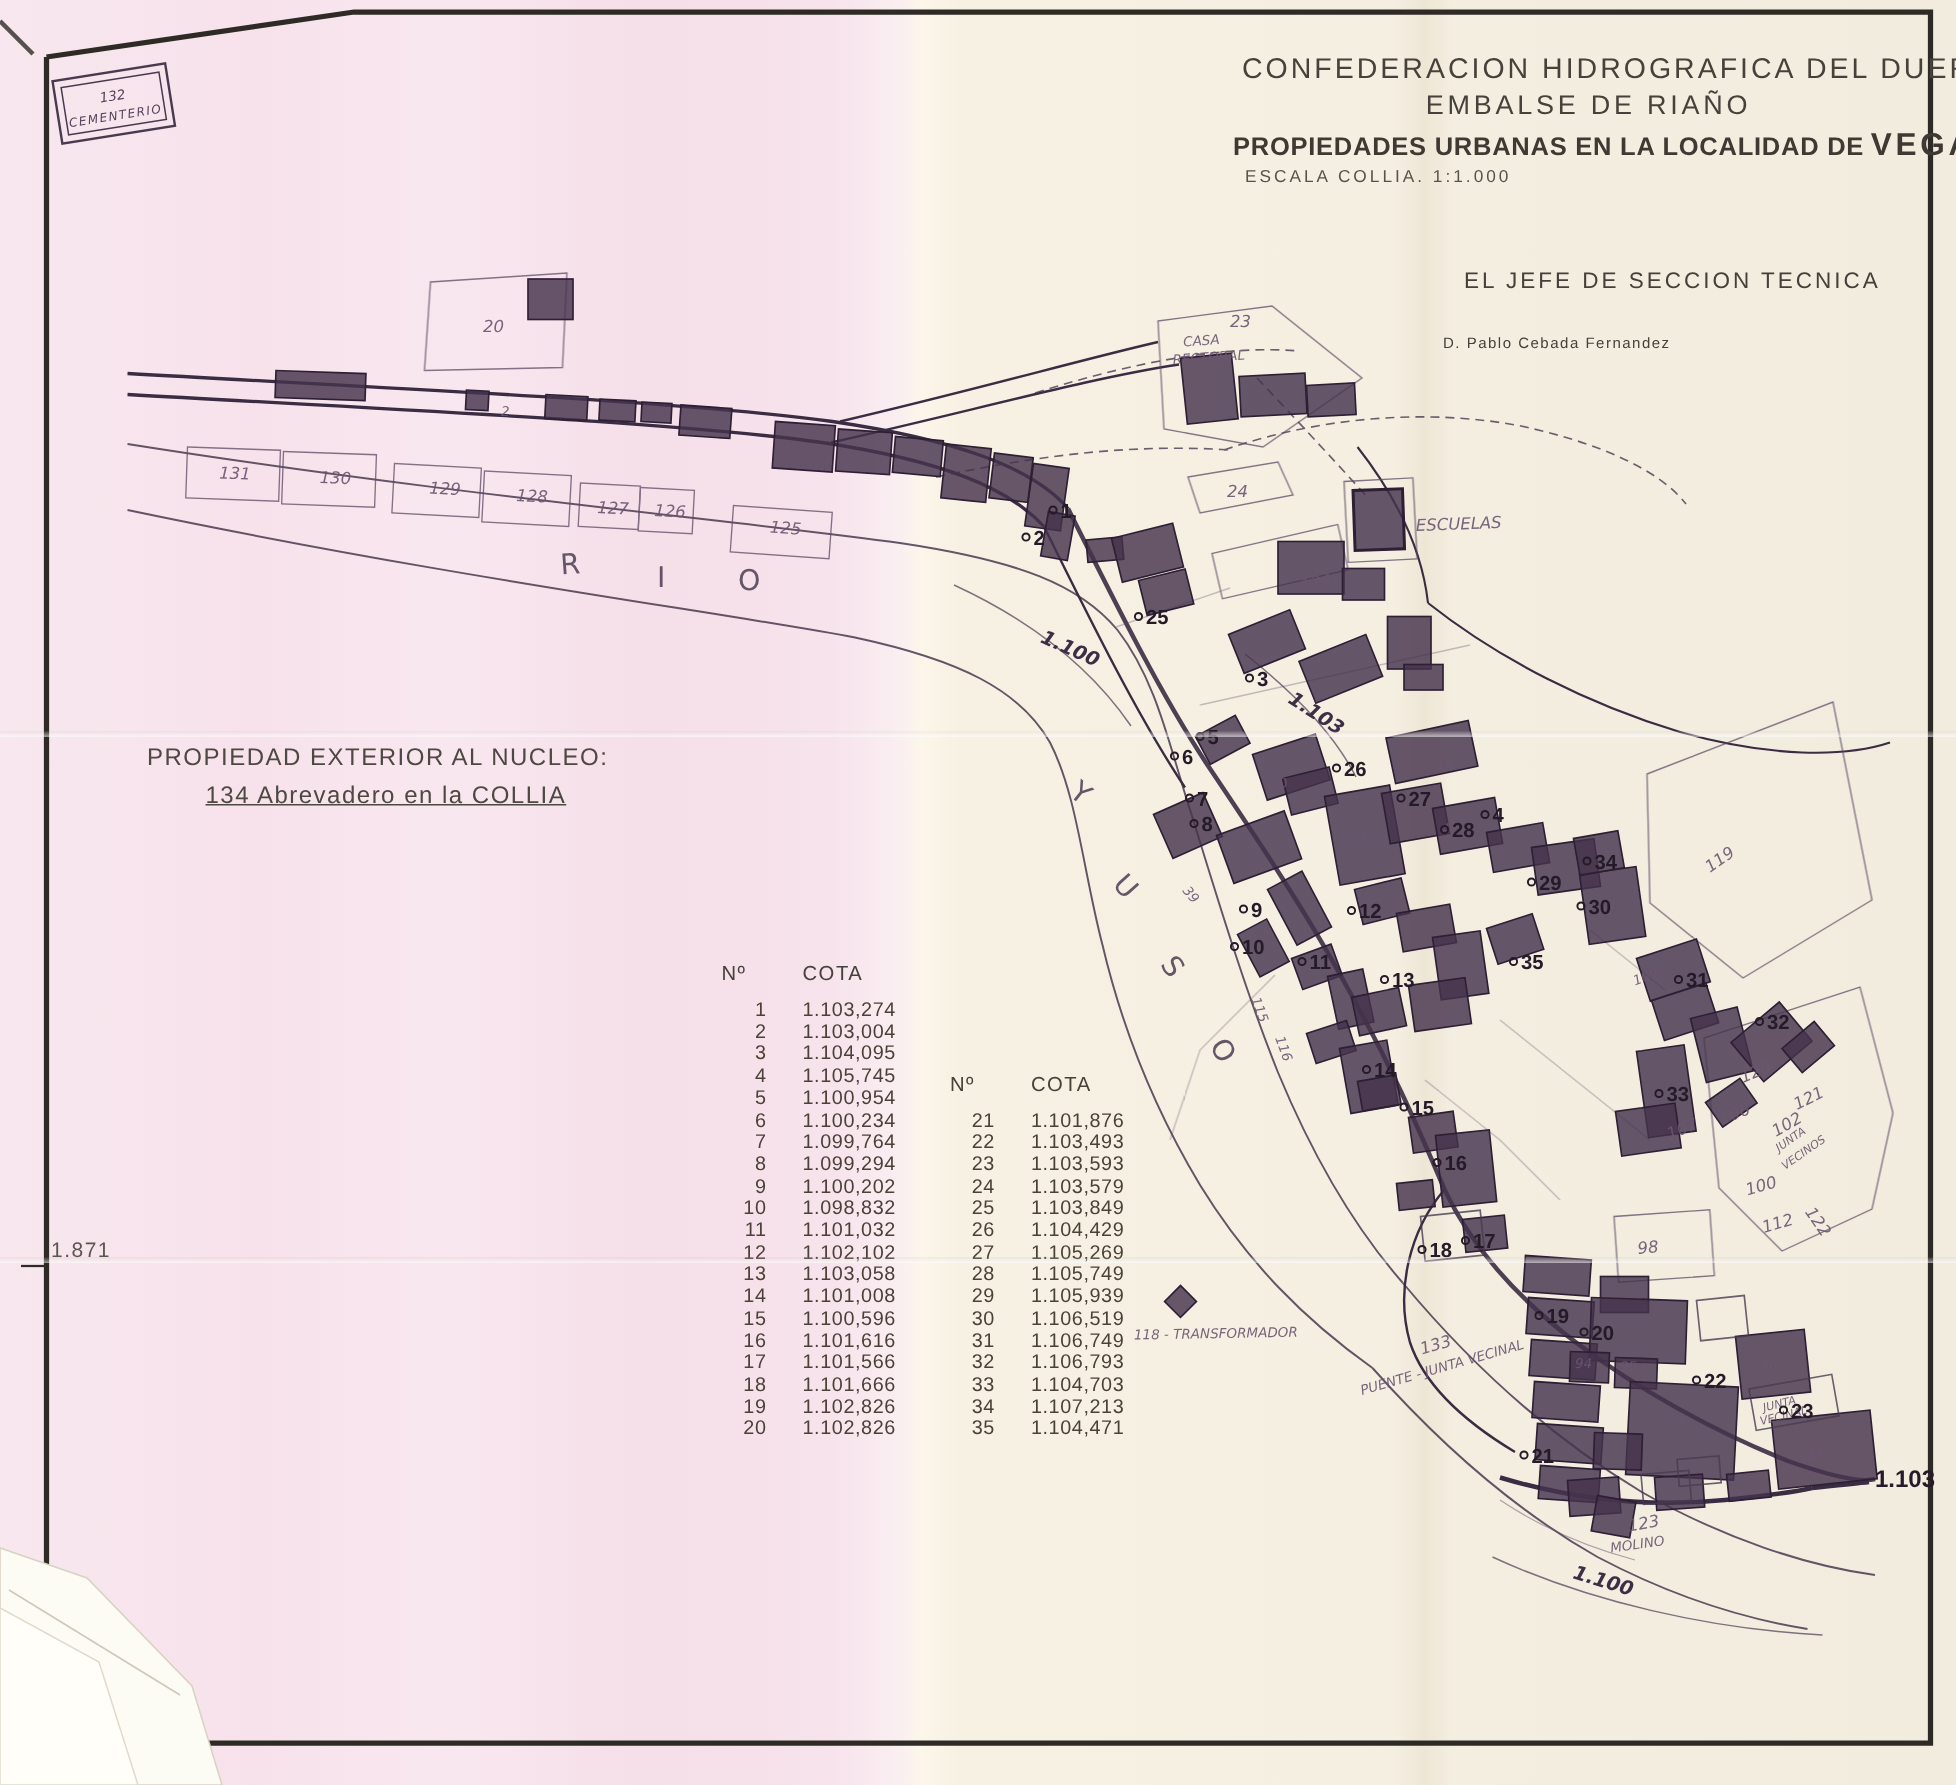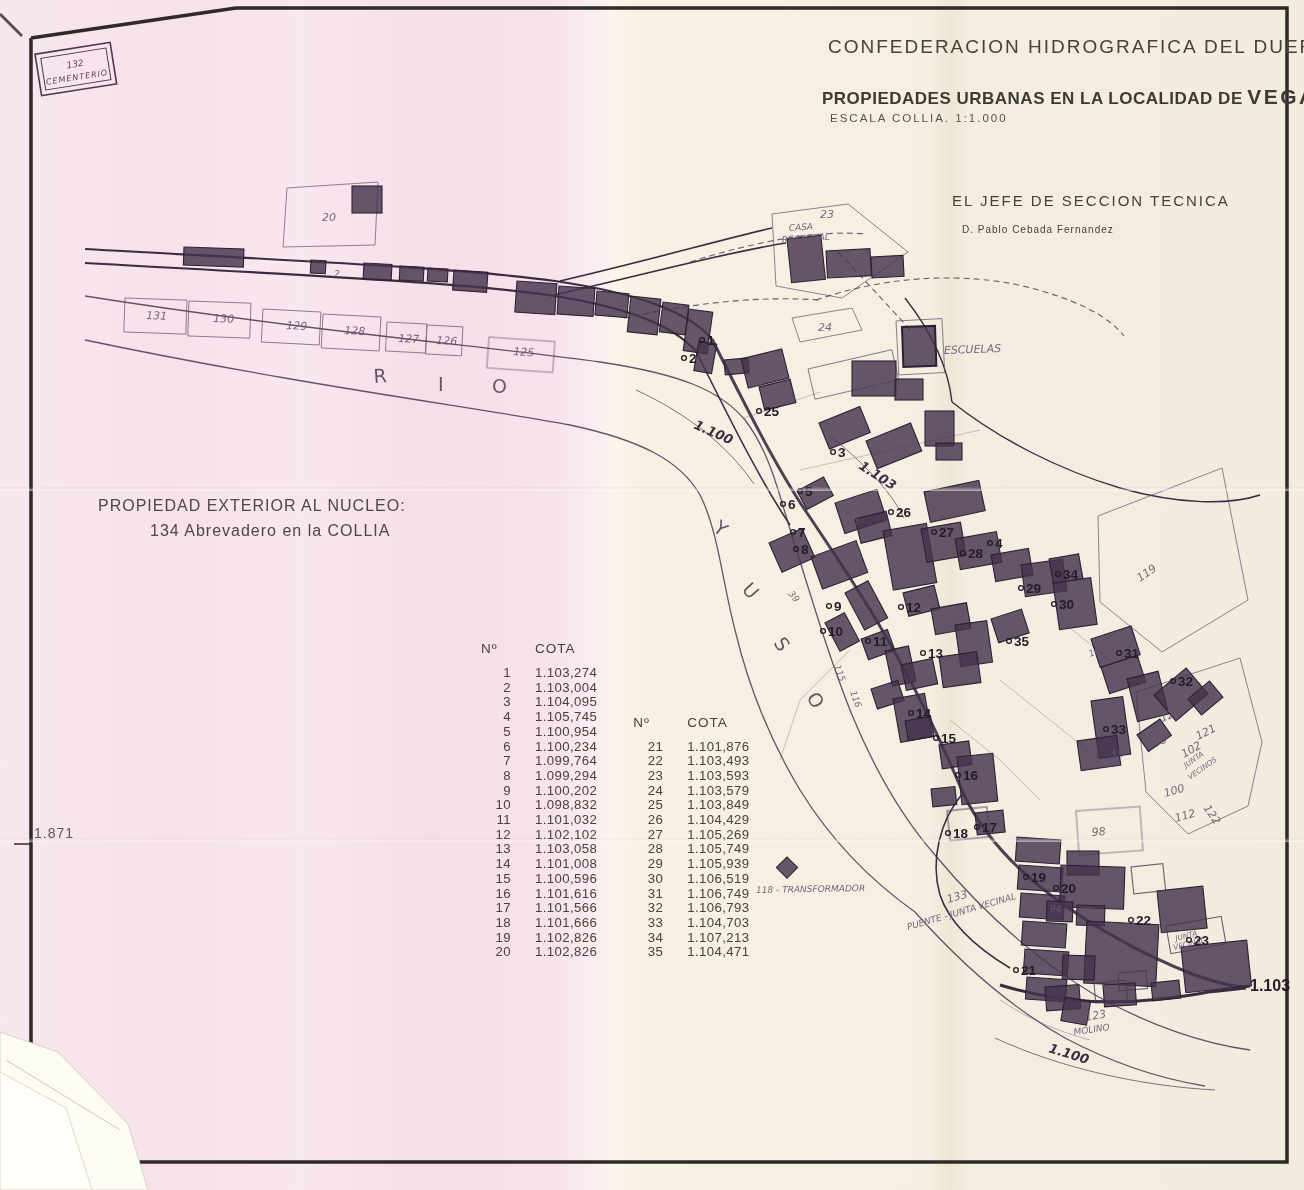--- a/index.html
+++ b/index.html
@@ -14,24 +14,24 @@
     background:linear-gradient(rgba(120,90,80,.07),rgba(255,255,255,.55));}
   #map-svg{position:absolute;left:0;top:0;}
   
   .typed{position:absolute;white-space:nowrap;}
   #org-line{left:828px;top:36px;width:462px;text-align:center;font-size:19px;letter-spacing:2px;color:#46413a;}
   #project-line{left:828px;top:60px;width:462px;text-align:center;font-size:18px;letter-spacing:2.5px;color:#46413a;}
   #main-title{left:822px;top:85px;width:470px;text-align:center;color:#3e3933;}
   #main-title .t-prefix{font-weight:700;font-size:17px;letter-spacing:.5px;}
   #main-title .t-place{font-weight:600;font-size:21px;letter-spacing:2.5px;}
   #scale-line{left:830px;top:112px;font-size:11.5px;letter-spacing:2px;color:#57524b;}
-  #sig-role{left:952px;top:179px;font-size:15px;letter-spacing:2px;color:#45403a;margin-top:13px;}
+  #sig-role{left:976px;top:179px;font-size:15px;letter-spacing:2px;color:#45403a;}
   #sig-name{left:962px;top:224px;font-size:10px;letter-spacing:1px;color:#45403a;}
   #note-block{left:98px;top:497px;font-size:16px;letter-spacing:1px;color:#4d4842;}
-  #note-block .note2{margin-top:7px;margin-left:52px;}
+  #note-block .note2{margin-top:7px;margin-left:39px;text-decoration:underline;}
   #sheet-number{left:34px;top:825px;font-size:14px;letter-spacing:1px;color:#5c5651;}
   
   #cota-table{position:absolute;left:481px;top:641px;display:flex;gap:36px;
     font-size:13.2px;color:#4a4138;align-items:flex-end;}
   #cota-table table{border-collapse:collapse;}
   #cota-table th{font-weight:400;font-size:13.5px;letter-spacing:1px;text-align:left;
     padding:0 0 10px 0;color:#46413a;}
   #cota-table th.h-num{padding-right:14px;}
   #cota-table td{padding:0;height:14.7px;line-height:14.7px;letter-spacing:.4px;}
   #cota-table td.n{text-align:right;width:30px;padding-right:24px;}
@@ -351,20 +351,21 @@
       </g>
 
     <g>
       <polygon points="0,1032 58,1052 128,1124 148,1190 0,1190" fill="#fcfbf4" stroke="#d8d2c2" stroke-width="1"></polygon>
       <line x1="6" y1="1060" x2="120" y2="1130" stroke="#cfc8b8" stroke-width="1"></line>
       <polygon points="0,1072 66,1108 92,1190 0,1190" fill="#fffef9" stroke="#e0dacb" stroke-width="1"></polygon>
     </g>
   </svg>
 
   <div class="typed" id="org-line">CONFEDERACION HIDROGRAFICA DEL DUERO</div>
+  <div class="typed" id="project-line">EMBALSE DE RIAÑO</div>
   <div class="typed" id="main-title">
     <span class="t-prefix">PROPIEDADES URBANAS EN LA LOCALIDAD DE</span>
     <span class="t-place">VEGACERNEJA</span>
   </div>
   <div class="typed" id="scale-line">ESCALA COLLIA. 1:1.000</div>
   <div class="typed" id="sig-role">EL JEFE DE SECCION TECNICA</div>
   <div class="typed" id="sig-name">D. Pablo Cebada Fernandez</div>
 
   <div class="typed" id="note-block">
     <div>PROPIEDAD EXTERIOR AL NUCLEO:</div>

